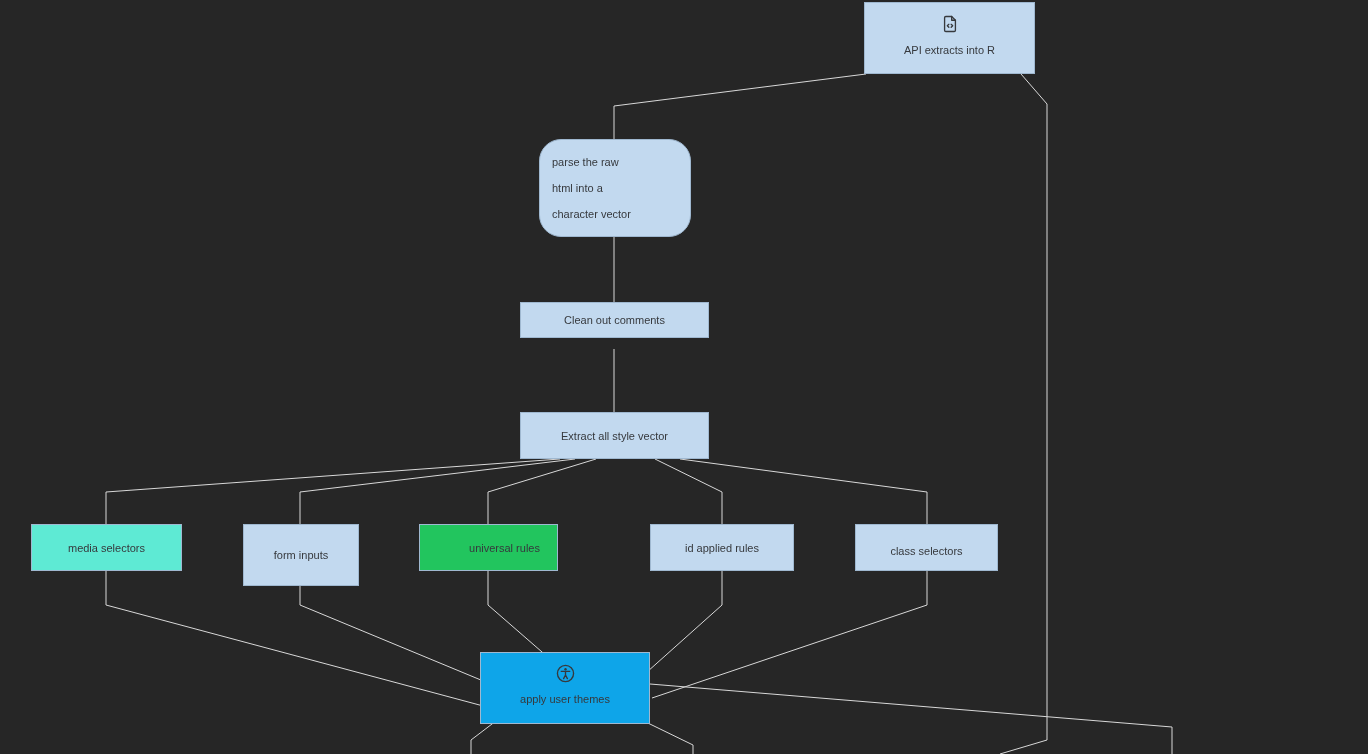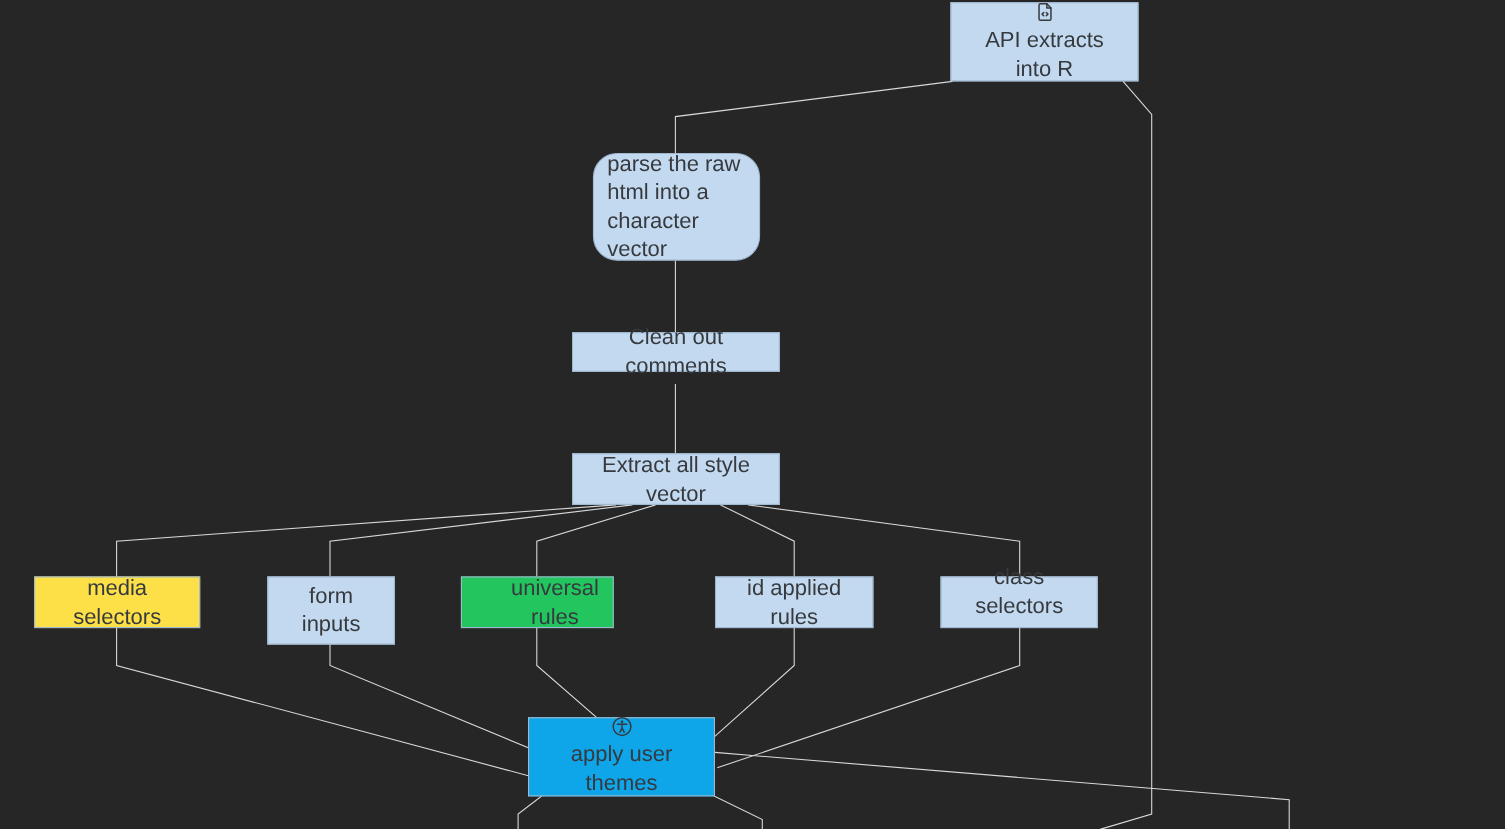--- a/index.html
+++ b/index.html
@@ -26,21 +26,21 @@
     height: 754px;
     pointer-events: none;
   }
   .node {
     position: absolute;
     box-sizing: border-box;
     background: #c2d9ef;
     border: 1px solid #9fb8d0;
     color: #36393d;
     font-family: "Liberation Sans", sans-serif;
-    font-size: 20px;
+    font-size: 11px;
     line-height: 26px;
     display: flex;
     flex-direction: column;
     align-items: center;
     justify-content: center;
     text-align: center;
     padding: 6px 12px;
     z-index: 2;
   }
   .node .label {
@@ -100,21 +100,21 @@
         <span class="label">parse the raw
 html into a
 character vector</span>
       </div>
       <div class="node" style="left: 520px; top: 302px; width: 189px; height: 36px; background: rgb(194, 217, 239); border-color: rgb(159, 184, 208);">
         <span class="label">Clean out comments</span>
       </div>
       <div class="node" style="left: 520px; top: 412px; width: 189px; height: 47px; background: rgb(194, 217, 239); border-color: rgb(159, 184, 208);">
         <span class="label">Extract all style vector</span>
       </div>
-      <div class="node" style="left: 31px; top: 524px; width: 151px; height: 47px; background: #fde047; border-color: rgb(159, 184, 208);">
+      <div class="node" style="left: 31px; top: 524px; width: 151px; height: 47px; background: #5eead4; border-color: rgb(159, 184, 208);">
         <span class="label">media selectors</span>
       </div>
       <div class="node" style="left: 243px; top: 524px; width: 116px; height: 62px; background: rgb(194, 217, 239); border-color: rgb(159, 184, 208);">
         <span class="label">form inputs</span>
       </div>
       <div class="node" style="left: 419px; top: 524px; width: 139px; height: 47px; background: #22c55e; border-color: rgb(159, 184, 208); padding-left: 44px;">
         <span class="label">universal rules</span>
       </div>
       <div class="node" style="left: 650px; top: 524px; width: 144px; height: 47px; background: rgb(194, 217, 239); border-color: rgb(159, 184, 208);">
         <span class="label">id applied rules</span>

